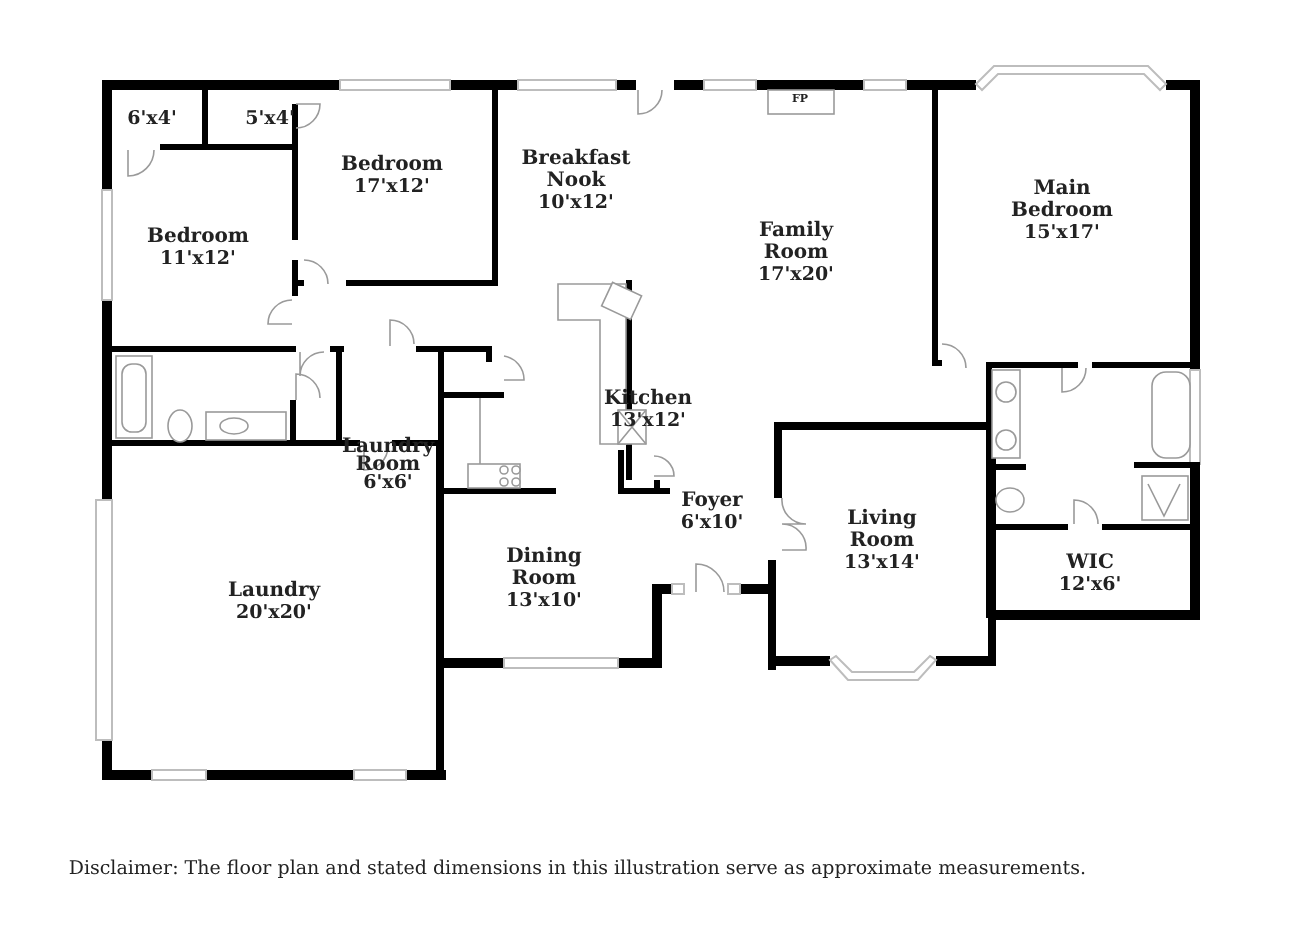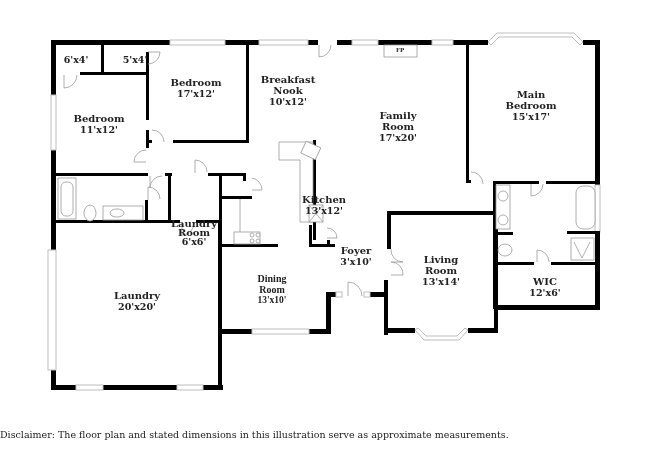--- a/index.html
+++ b/index.html
@@ -8,21 +8,21 @@
   .wall { fill:#000; }
   .win { fill:#fff; stroke:#bdbdbd; stroke-width:1; }
   .fix { fill:#fff; stroke:#9a9a9a; stroke-width:0.8; }
   .door { fill:none; stroke:#9a9a9a; stroke-width:0.8; }
   .label { position:absolute; text-align:center; font-family:"DejaVu Serif", serif; color:#222; line-height:11px; transform:translateX(-50%); white-space:nowrap; }
   .label .n { font-weight:bold; font-size:10px; display:block; }
   .label .d { font-weight:bold; font-size:9.5px; display:block; }
   .small-label { position:absolute; font-family:"DejaVu Serif", serif; font-weight:bold; font-size:9.5px; color:#222; transform:translateX(-50%); white-space:nowrap; }
   .tiny { font-size:8px; }
   .fp { position:absolute; font-family:"DejaVu Serif", serif; font-weight:bold; font-size:5.5px; color:#222; transform:translateX(-50%); }
-  #disclaimer { position:absolute; left:0; width:543px; top:428px; text-align:left; font-family:"DejaVu Serif", serif; font-size:9.5px; color:#222; line-height:13px; }
+  #disclaimer { position:absolute; left:0; width:543px; top:428px; text-align:right; font-family:"DejaVu Serif", serif; font-size:9.5px; color:#222; line-height:13px; }
 </style>
 </head>
 <body>
 
 <svg id="plan" viewBox="0 0 650 473" xmlns="http://www.w3.org/2000/svg">
 
   <g>
 
     <rect class="wall" x="51" y="40" width="119" height="5"></rect>
     <rect class="wall" x="225" y="40" width="34" height="5"></rect>
@@ -216,40 +216,40 @@
   <span class="d tiny">6'x6'</span>
 </div>
 
 <div class="label" style="left:280px; top:194px;margin-left:44px;">
   <span class="n">Kitchen</span>
   <span class="d">13'x12'</span>
 </div>
 
 <div class="label" style="left:356px; top:245px;">
   <span class="n">Foyer</span>
-  <span class="d">3'x10'</span>
+  <span class="d">6'x10'</span>
 </div>
 
 <div class="label" style="left:441px; top:254px;">
   <span class="n">Living</span>
   <span class="n">Room</span>
   <span class="d">13'x14'</span>
 </div>
 
 <div class="label" style="left:545px; top:276px;">
   <span class="n">WIC</span>
   <span class="d">12'x6'</span>
 </div>
 
 <div class="label" style="left:137px; top:290px;">
   <span class="n">Laundry</span>
   <span class="d">20'x20'</span>
 </div>
 
-<div class="label" style="left:272px; top:273px;font-family:Liberation Serif, serif;">
+<div class="label" style="left:272px; top:273px;">
   <span class="n">Dining</span>
   <span class="n">Room</span>
   <span class="d">13'x10'</span>
 </div>
 
 <div class="fp" style="left:400px; top:47px;">FP</div>
 
 <div id="disclaimer">
   <div>Disclaimer: The floor plan and stated dimensions in this illustration serve as approximate measurements.</div>
 </div>

